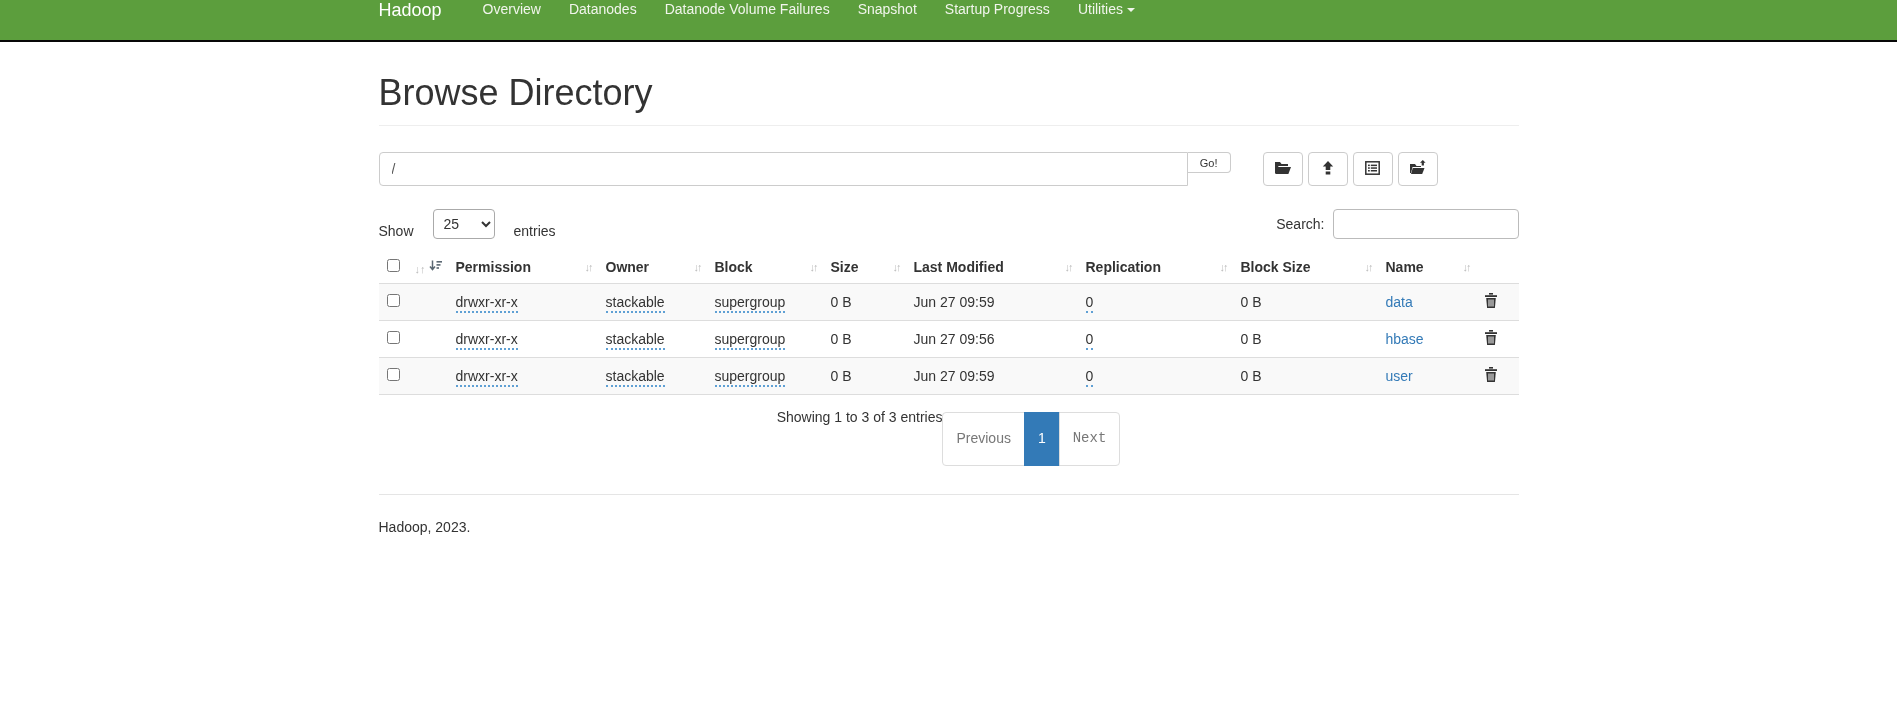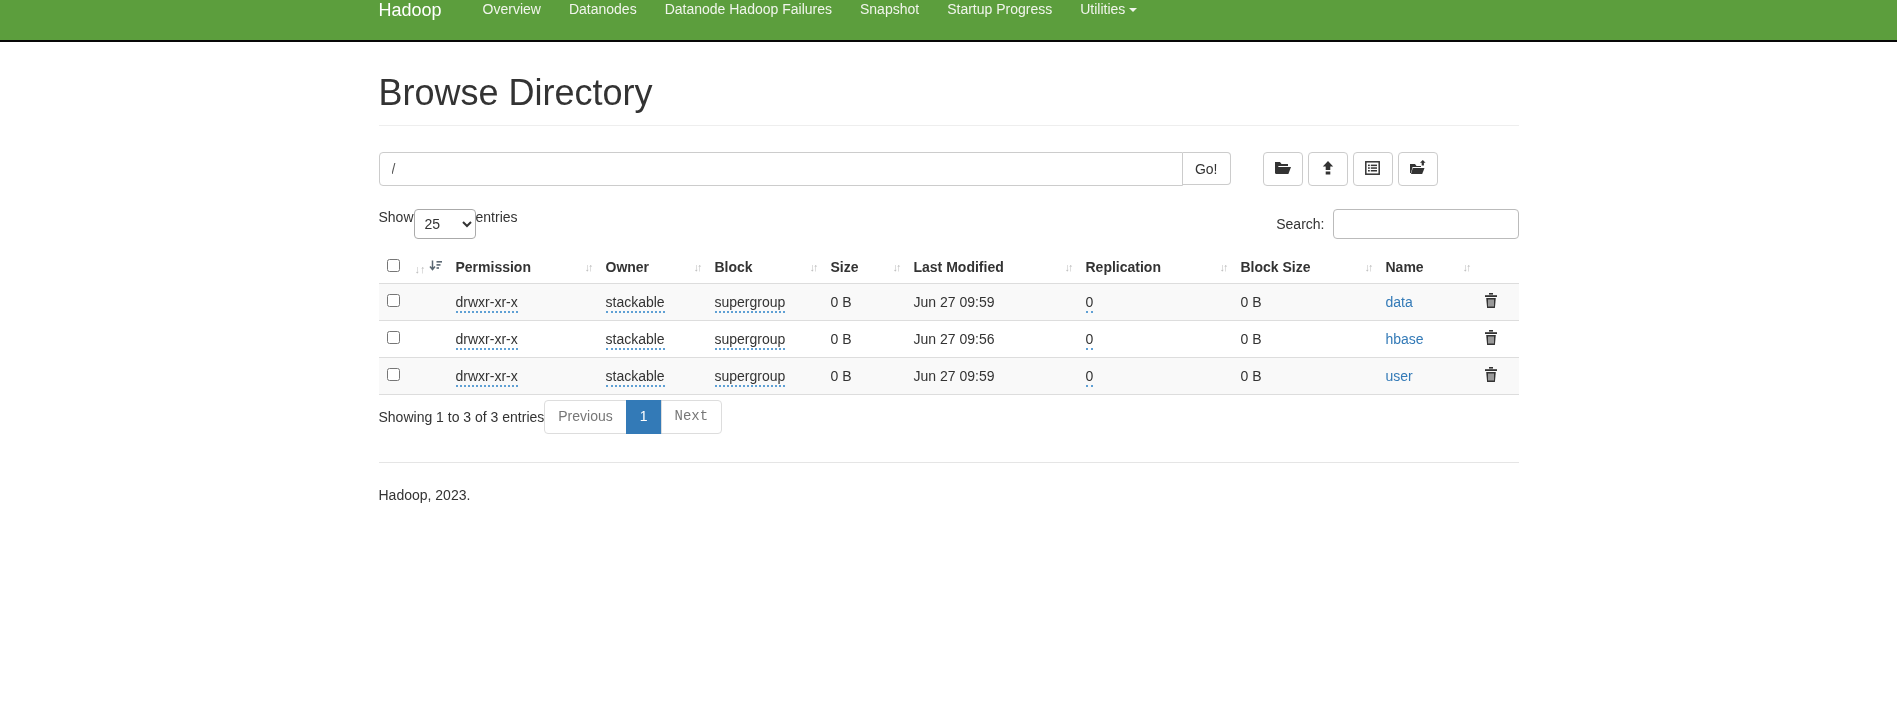--- a/index.html
+++ b/index.html
@@ -30,33 +30,33 @@
   .page-header { border-bottom:1px solid #eee; padding-bottom:12px; margin-bottom:0; }
 
   
   .path-row { display:flex; margin-top:26px; align-items:flex-start; }
   .input-group { display:flex; width:852px; }
   .path-input {
     flex:1; height:34px; border:1px solid #ccc; border-radius:4px 0 0 4px;
     padding:6px 12px; font-size:14px; color:#555; outline:none;
   }
   .go-btn {
-    height:33px; padding:0 12px; background:#fff; border:1px solid #ccc;
-    border-left:none; border-radius:0 4px 4px 0; font-size:14px; color:#333; cursor:pointer;
+    height:21px; padding:0 12px; background:#fff; border:1px solid #ccc;
+    border-left:none; border-radius:0 4px 4px 0; font-size:11px; color:#333; cursor:pointer;
     font-family:"Liberation Sans", sans-serif;
   }
   .icon-group { display:flex; gap:5px; margin-left:32px; }
   .icon-btn {
     width:40px; height:34px; background:#fff; border:1px solid #ccc; border-radius:4px;
     display:flex; align-items:center; justify-content:center; cursor:pointer; padding:0;
   }
 
   
   .controls-row { display:flex; justify-content:space-between; align-items:center; margin-top:23px; }
-  .show-entries { display:flex; align-items:flex-start; gap:0; }
+  .show-entries { display:flex; align-items:flex-end; gap:19px; }
   .length-select {
     height:30px; width:62px; border:1px solid #aaa; border-radius:4px;
     font-size:14px; color:#333; padding:2px 6px; background:#fff;
     font-family:"Liberation Sans", sans-serif;
   }
   .search-box { display:flex; align-items:center; gap:8px; }
   .search-input {
     height:30px; width:186px; border:1px solid #bbb; border-radius:4px;
     padding:4px 8px; font-size:14px; outline:none;
   }
@@ -70,44 +70,44 @@
   .dir-table td { padding:9px 8px; border-bottom:1px solid #ddd; font-size:14px; vertical-align:middle; }
   .dir-table tbody tr:nth-child(odd) { background:#f9f9f9; }
   .sort-icon { position:absolute; right:6px; top:50%; transform:translateY(-50%); color:#bbb; font-size:11px; letter-spacing:-2px; }
   .sort-icon::before { content:"\2193\2191"; }
   .editable { border-bottom:2px dotted #5fa0d4; padding-bottom:1px; cursor:pointer; }
   a.name-link { color:#337ab7; text-decoration:none; cursor:pointer; }
   .trash-btn { background:none; border:none; padding:0; cursor:pointer; line-height:0; }
   input[type="checkbox"] { width:13px; height:13px; margin:0; cursor:pointer; }
 
   
-  .table-footer { display:flex; justify-content:flex-start; align-items:flex-start; margin-top:5px; }
+  .table-footer { display:flex; justify-content:center; align-items:flex-start; margin-top:5px; }
   .summary { padding-top:9px; color:#333; }
   .pagination { display:inline-flex; list-style:none; margin:0; padding:0; border-radius:4px; }
   .pagination .page {
-    padding:6px 13px; border:1px solid #ddd; background:#fff; color:#777;
-    margin-left:-1px; cursor:pointer; font-size:14px; line-height:1.42;
+    padding:16px 13px; border:1px solid #ddd; background:#fff; color:#777;
+    margin-left:-1px; cursor:pointer; font-size:14px; line-height:1.42;margin-top:12px;
   }
   .pagination .page:first-child { border-radius:4px 0 0 4px; margin-left:0; }
   .pagination .page:last-child { border-radius:0 4px 4px 0;font-family:Liberation Mono, monospace; }
   .pagination .page.active { background:#337ab7; border-color:#337ab7; color:#fff; }
 
   .footer-hr { border:none; border-top:1px solid #e5e5e5; margin:28px 0 0 0; }
   .site-footer { margin-top:24px; color:#333; }
 </style>
 </head>
 <body>
 
 <nav class="navbar">
   <div class="container">
     <span class="brand">Hadoop</span>
     <ul class="nav">
       <li class="nav-item">Overview</li>
       <li class="nav-item">Datanodes</li>
-      <li class="nav-item">Datanode Hadoop Failures</li>
+      <li class="nav-item">Datanode Volume Failures</li>
       <li class="nav-item">Snapshot</li>
       <li class="nav-item">Startup Progress</li>
       <li class="nav-item">
         <span>Utilities</span><span class="caret"></span>
       </li>
     </ul>
   </div>
 </nav>
 
 <div class="container">

